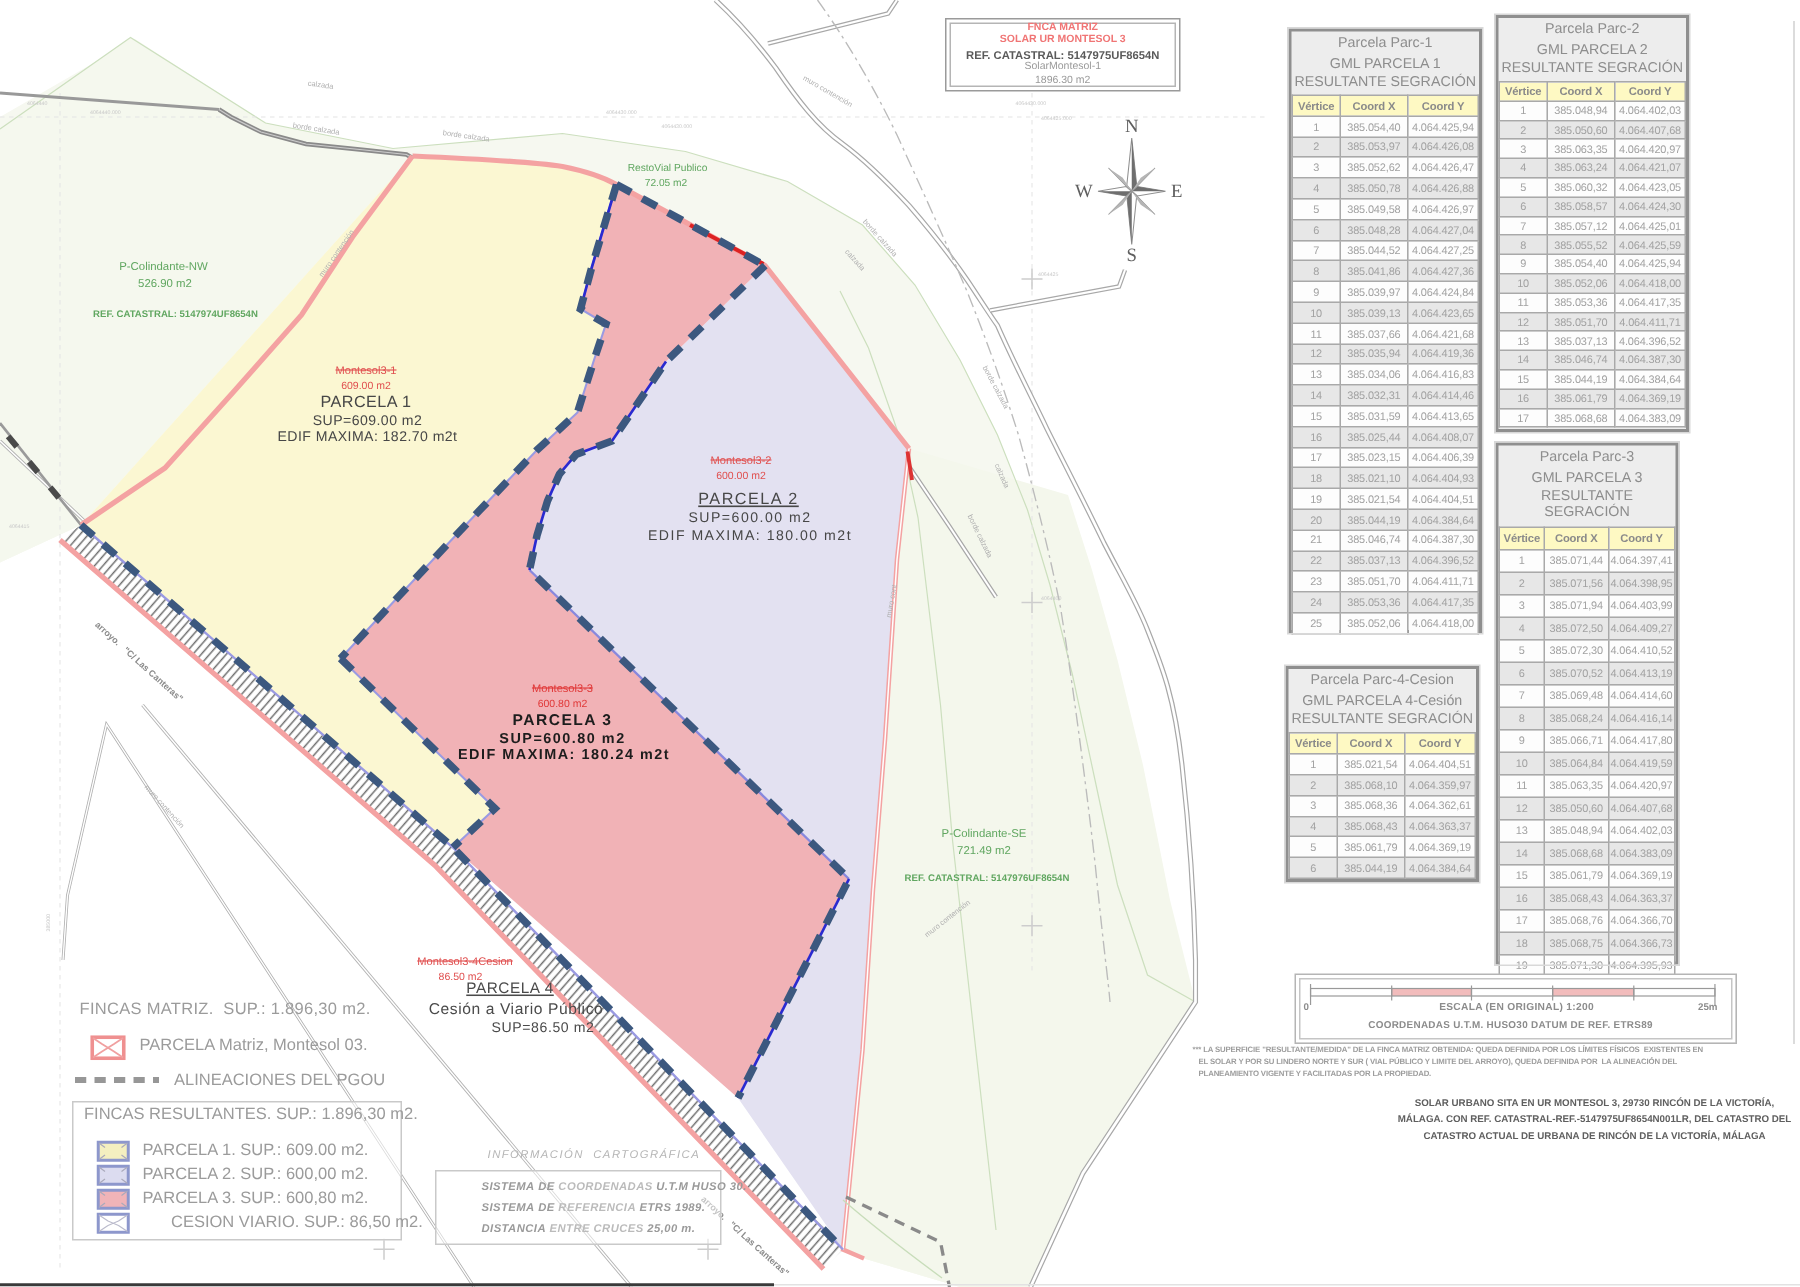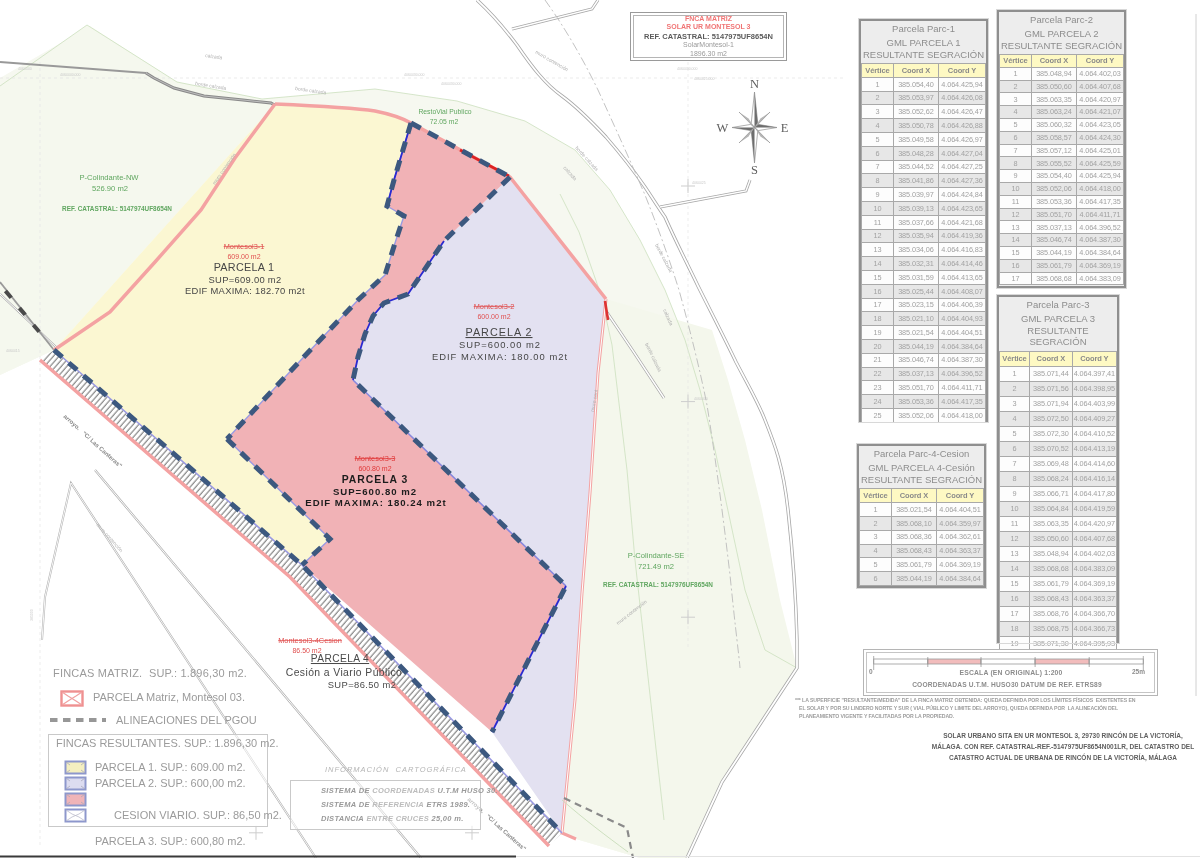--- a/index.html
+++ b/index.html
@@ -693,21 +693,21 @@
 <svg class="abs" style="left:64px;top:776px;" width="23" height="15" viewBox="0 0 23 15">
 <rect x="1.5" y="1.5" width="20" height="12" fill="#dcdcf0" stroke="#8d97cc" stroke-width="2"></rect>
 <path d="M2,2 L6,5 M21,2 L17,5 M2,13 L6,10 M21,13 L17,10" stroke="#aab" stroke-width="0.8"></path>
 </svg>
 <div class="abs" style="left:95px;top:777px;font-size:11px;color:#9b9b9b;">PARCELA 2. SUP.: 600,00 m2.</div>
 
 <svg class="abs" style="left:64px;top:792px;" width="23" height="15" viewBox="0 0 23 15">
 <rect x="1.5" y="1.5" width="20" height="12" fill="#f0b4b8" stroke="#8d97cc" stroke-width="2"></rect>
 <path d="M2,2 L6,5 M21,2 L17,5 M2,13 L6,10 M21,13 L17,10" stroke="#aab" stroke-width="0.8"></path>
 </svg>
-<div class="abs" style="left:95px;top:793px;font-size:11px;color:#9b9b9b;margin-top:42px;">PARCELA 3. SUP.: 600,80 m2.</div>
+<div class="abs" style="left:95px;top:793px;font-size:11px;color:#9b9b9b;">PARCELA 3. SUP.: 600,80 m2.</div>
 
 <svg class="abs" style="left:64px;top:808px;" width="23" height="15" viewBox="0 0 23 15">
 <rect x="1.5" y="1.5" width="20" height="12" fill="#ffffff" stroke="#8d97cc" stroke-width="2"></rect>
 <path d="M2,2 L8,6 M21,2 L15,6 M2,13 L8,9 M21,13 L15,9 M8,6 L15,9 M15,6 L8,9" stroke="#bbc" stroke-width="0.8"></path>
 </svg>
 <div class="abs" style="left:95px;top:809px;font-size:11px;color:#9b9b9b;margin-left:19px;">CESION VIARIO. SUP.: 86,50 m2.</div>
 
 <div class="abs" style="left:325px;top:765px;font-size:7.5px;color:#b5b5b5;font-style:italic;font-weight:normal;letter-spacing:1px;">INFORMACIÓN&nbsp; CARTOGRÁFICA</div>
 
 <div class="abs" style="left:290px;top:780px;width:166px;height:48px;border:1px solid #c9c9c9;background:rgba(255,255,255,0.5);padding-left:23px;">

